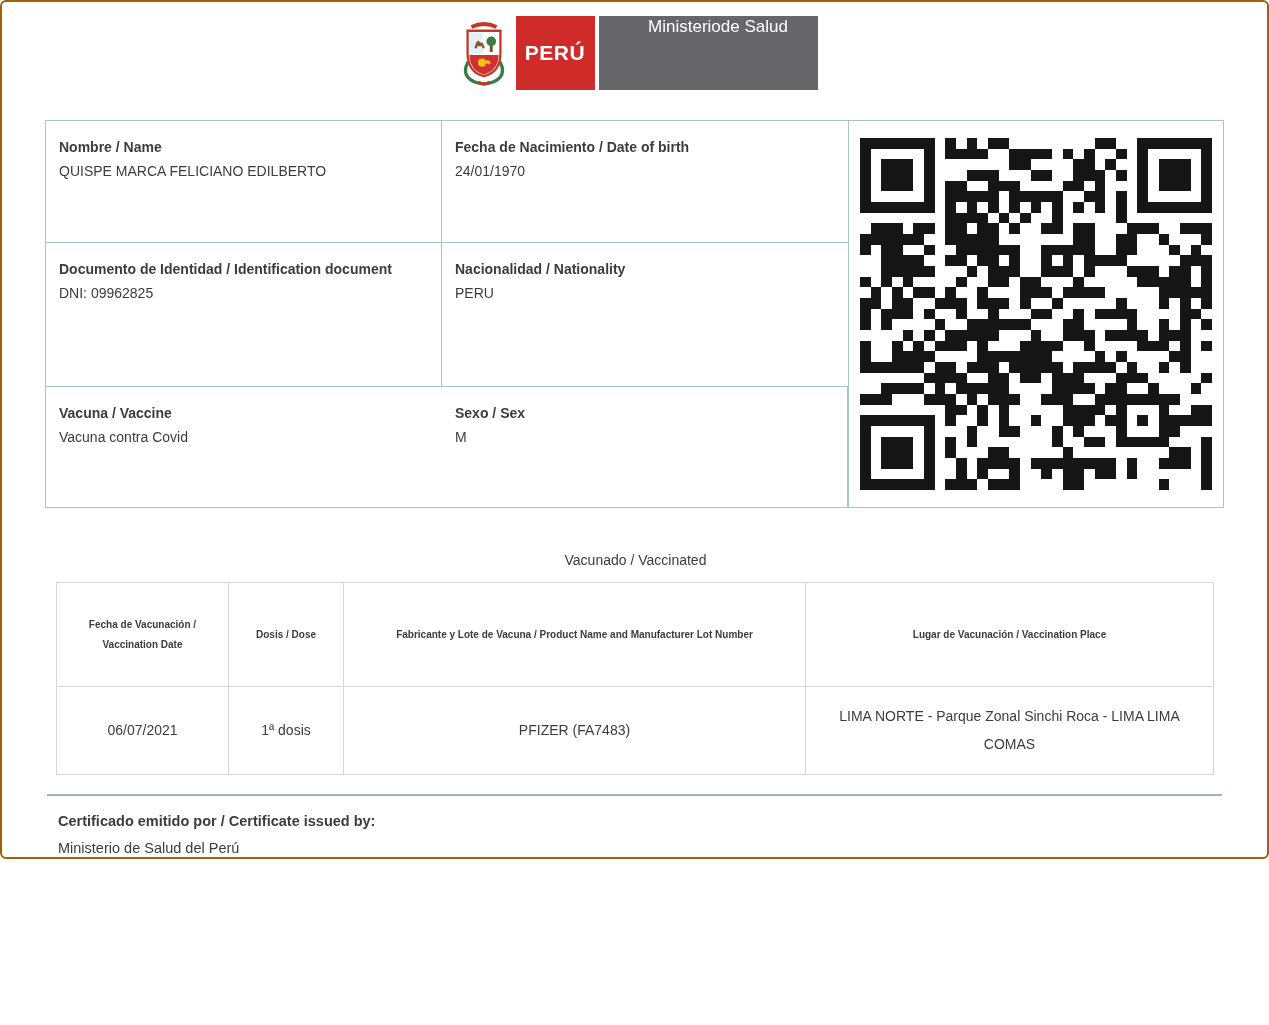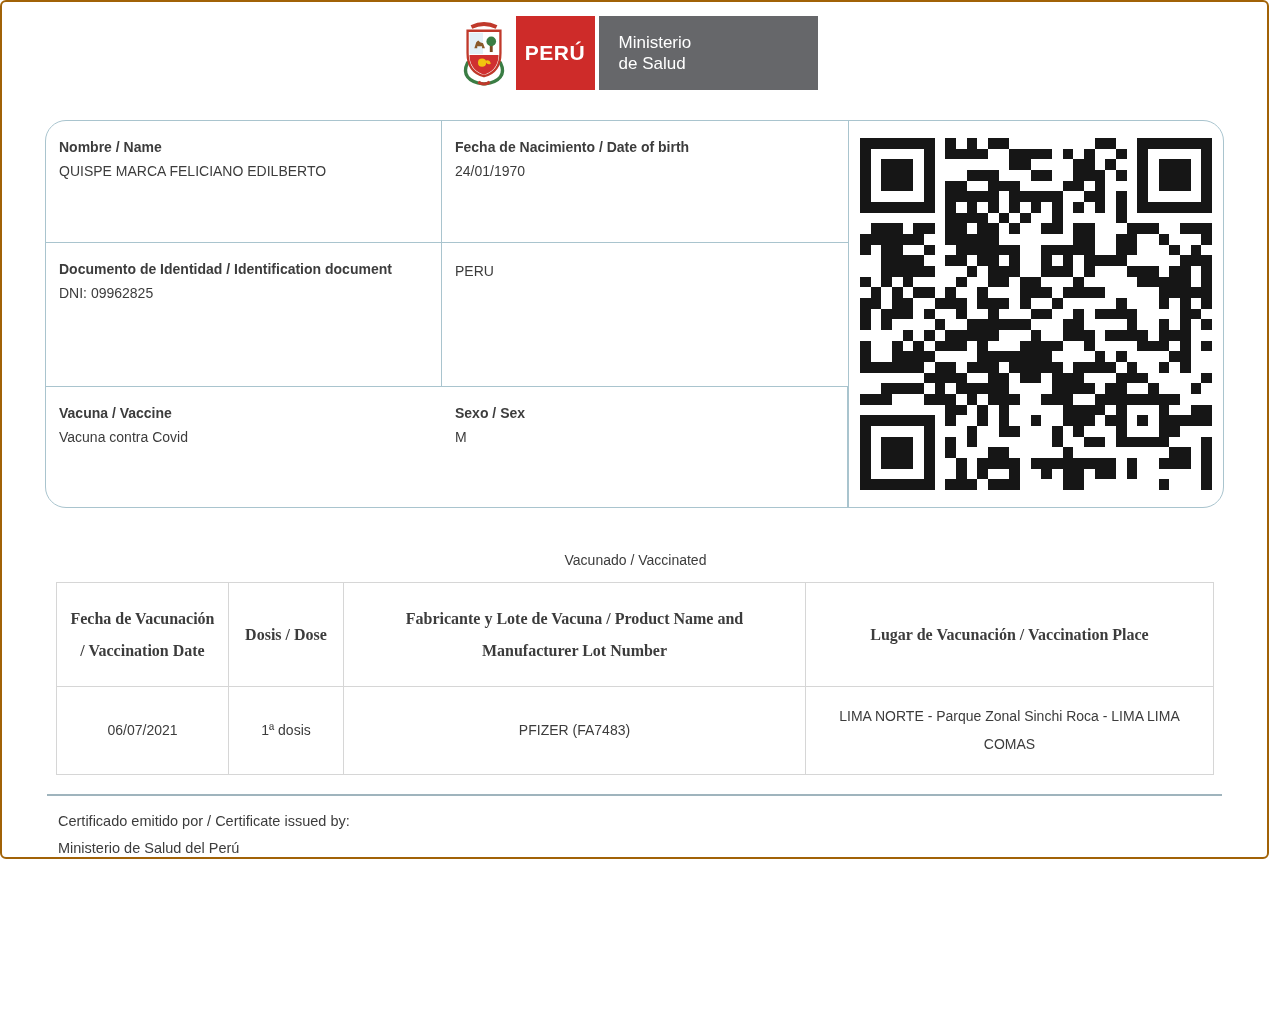--- a/index.html
+++ b/index.html
@@ -28,40 +28,39 @@
   }
   .logo-red {
     width: 79px; background: var(--brand-red, #ce2b29);
     color: #fff; font-weight: bold; font-size: 21px; letter-spacing: 0.5px;
     display: flex; align-items: center; justify-content: center;
   }
   .logo-gap { width: 4px; background: #fff; }
   .logo-gray {
     width: 219px; background: var(--brand-gray, #66676a);
     color: #fff; font-size: 17px; line-height: 1.25;
-    display: flex; flex-direction: column; justify-content: center;
+    display: flex; flex-direction: row; justify-content: center;
     padding-left: 20px;
   }
   
   .title {
     margin-top: 29px;
     text-align: center;
     font-size: 15.5px; font-weight: bold;
     color: var(--accent-blue, #5b9bd5);
     letter-spacing: 0.4px;
   }
   
   .info-section {
     margin: 30px 43px 0 43px;
     display: flex;
     border-top: 1px solid var(--grid-line, #a9c4ce);
     border-bottom: 1px solid var(--grid-line, #a9c4ce);
     border-left: 1px solid var(--grid-line, #a9c4ce);
     border-right: 1px solid var(--grid-line, #a9c4ce);
-    border-radius: 21px;
   }
   .info-grid {
     display: grid;
     grid-template-columns: 396px 406px;
     grid-template-rows: 122px 144px 120px;
     border-right: 1px solid var(--grid-line, #a9c4ce);
   }
   .cell { padding: 15px 16px 0 13px; font-size: 14px; line-height: 1.6; }
   .cell.col1 { border-right: 1px solid var(--grid-line, #a9c4ce); }
   .cell.rowline { border-bottom: 1px solid var(--grid-line, #a9c4ce); }
@@ -83,36 +82,36 @@
     width: 1157px;
     border-collapse: collapse;
     table-layout: fixed;
   }
   table.vax th, table.vax td {
     border: 1px solid var(--table-line, #d6d6d6);
     text-align: center;
     vertical-align: middle;
     line-height: 1.95;
   }
-  table.vax th { font-size: 16px; font-weight: bold; padding: 18px 12px; height: 104px; font-family: Liberation Serif, serif; }
+  table.vax th { font-size: 10px; font-weight: bold; padding: 18px 12px; height: 104px; }
   table.vax td { font-size: 14px; padding: 14px 2px; height: 88px; }
   table.vax td.place { padding: 14px 26px; }
   col.c1 { width: 172px; } col.c2 { width: 115px; }
   col.c3 { width: 462px; } col.c4 { width: 408px; }
   
   .footer-rule {
     margin: 19px 45px 0 45px;
     border-top: 2px solid #9fb4bd;
   }
   .footer {
     margin: 12px 56px 0 56px;
     display: flex; justify-content: space-between;
     font-size: 14.5px; line-height: 1.85;
   }
-  .footer .bold { font-weight: normal; }
+  .footer .bold { font-weight: bold; }
   .footer-right { text-align: right; }
 </style>
 </head>
 <body>
 
 <div class="page">
 
   <div class="logo-row">
     <div class="logo-escudo">
       <svg viewBox="0 0 60 72" width="58" height="70" aria-hidden="true">
@@ -149,20 +148,21 @@
       </div>
       <div class="cell rowline">
         <div class="label">Fecha de Nacimiento / Date of birth</div>
         <div class="value">24/01/1970</div>
       </div>
       <div class="cell col1 rowline">
         <div class="label">Documento de Identidad / Identification document</div>
         <div class="value">DNI: 09962825</div>
       </div>
       <div class="cell rowline">
+        <div class="label">Nacionalidad / Nationality</div>
         <div class="value">PERU</div>
       </div>
       <div class="cell">
         <div class="label">Vacuna / Vaccine</div>
         <div class="value">Vacuna contra Covid</div>
       </div>
       <div class="cell col1">
         <div class="label">Sexo / Sex</div>
         <div class="value">M</div>
       </div>

